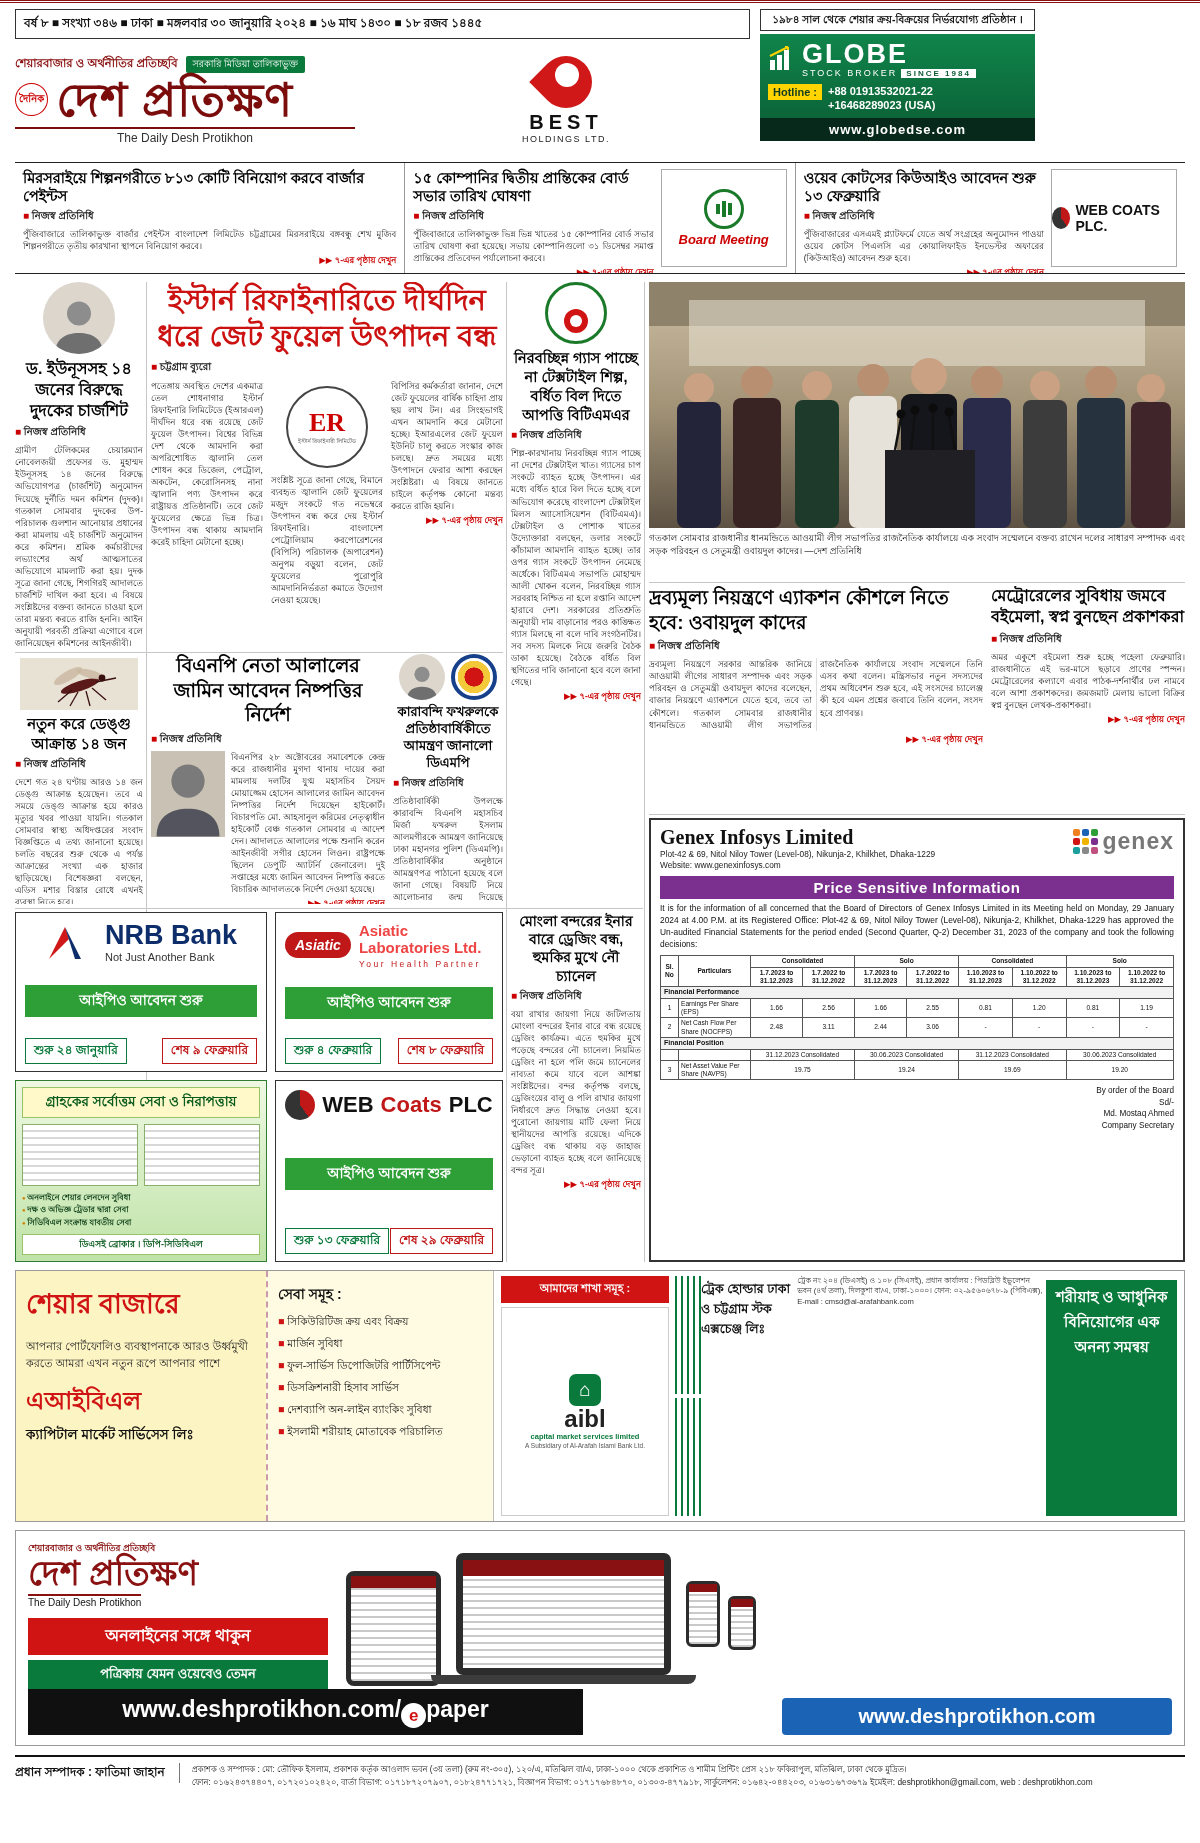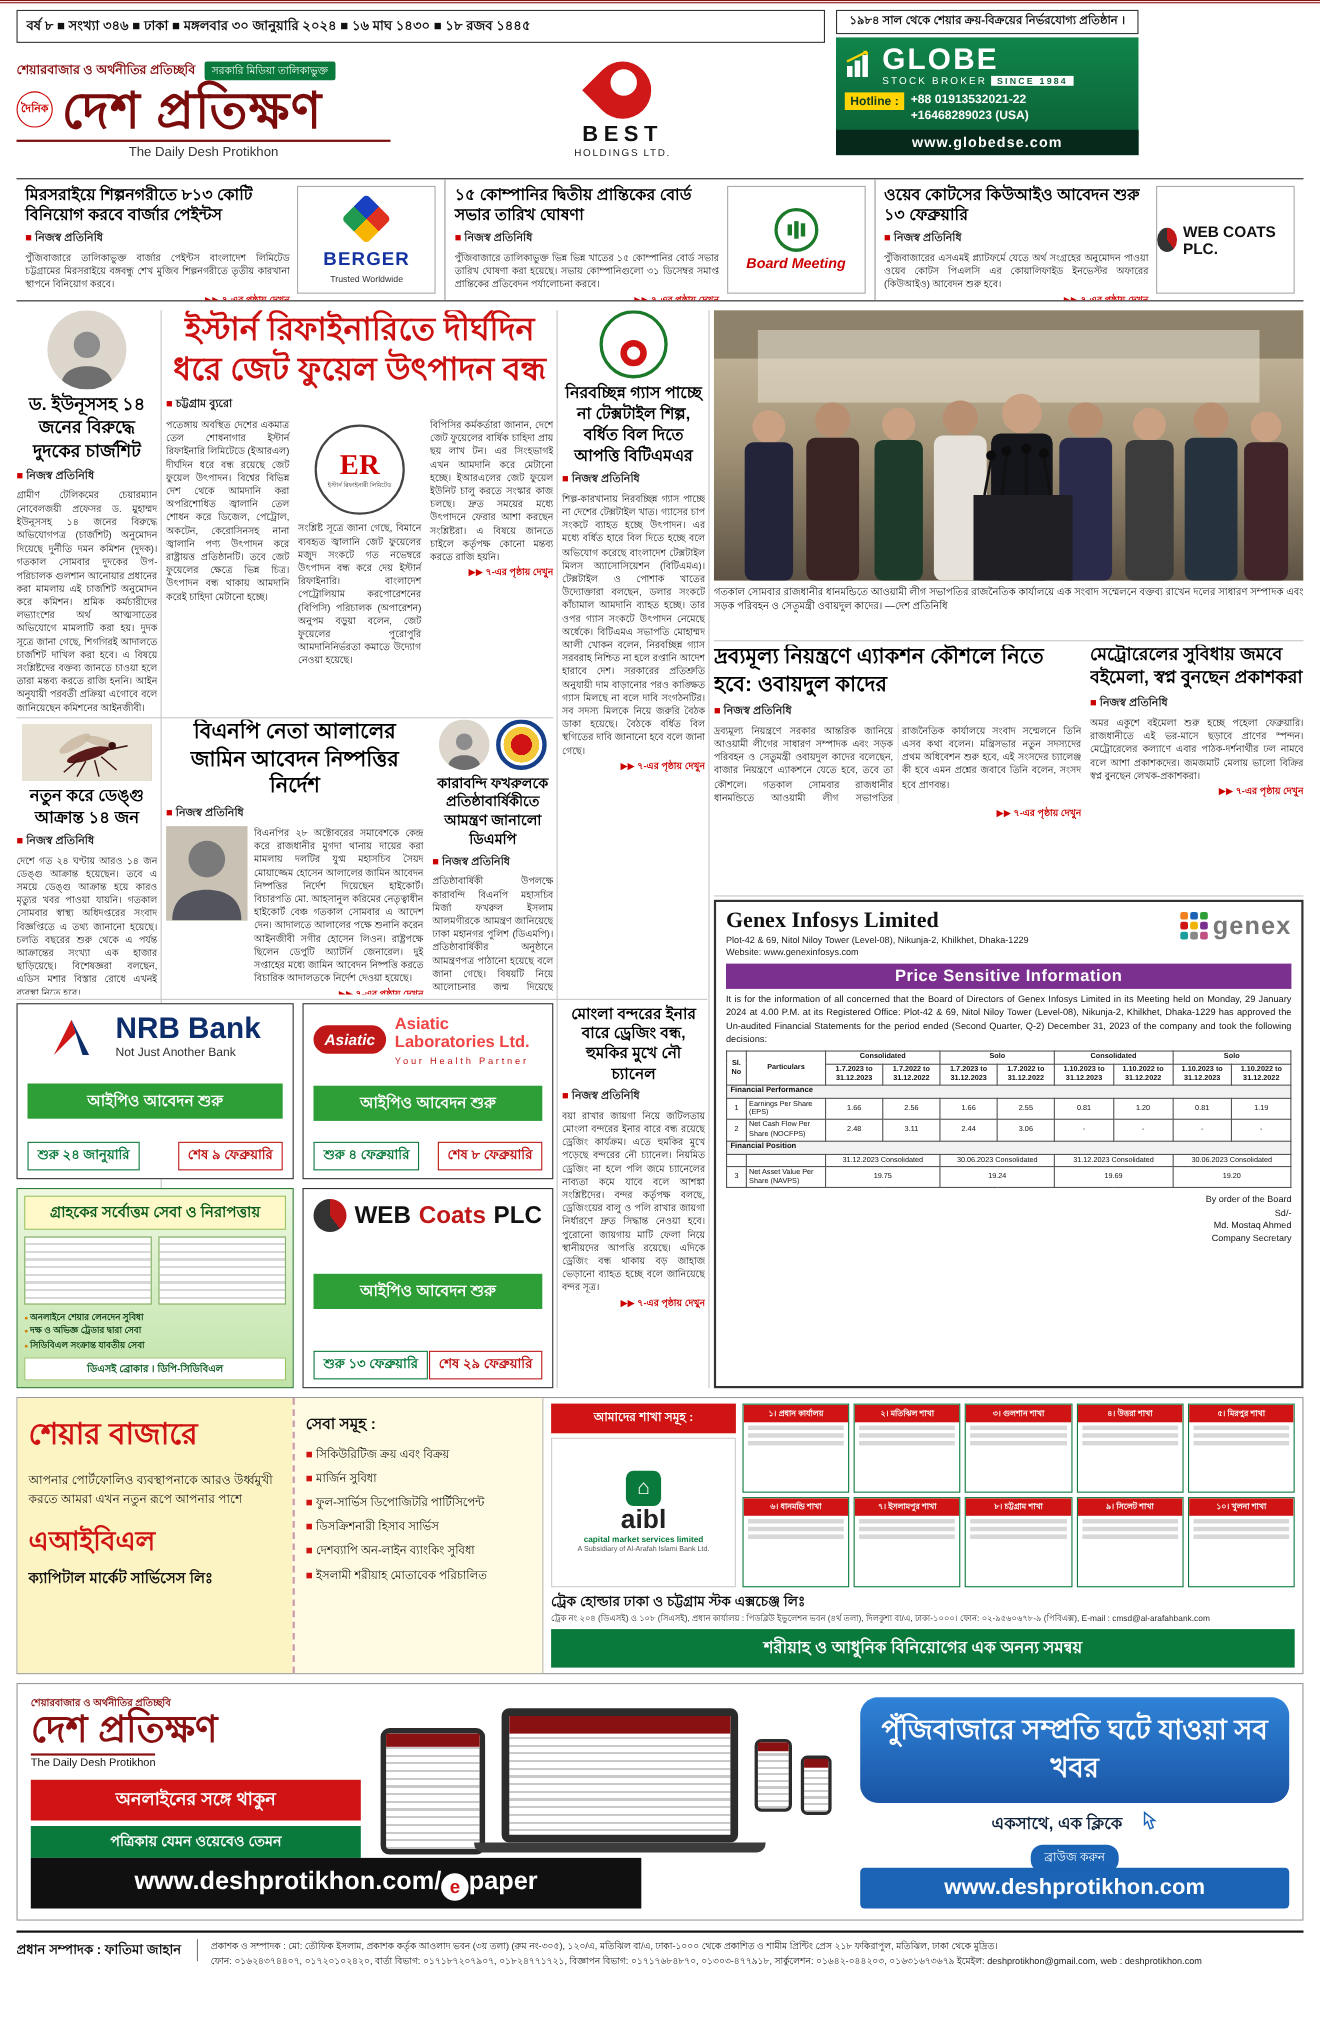--- a/index.html
+++ b/index.html
@@ -119,21 +119,21 @@
 .aibl{display:flex;border:1px solid #999;margin-top:8px;height:252px}
 .aibl-left{width:250px;background:#fdf4c3;padding:12px 10px;}
 .aibl-title{color:#d01414;font-size:27px;font-weight:bold}
 .aibl-body{font-size:11px;margin:10px 0;line-height:1.55;color:#222}
 .aibl-brand{color:#d01414;font-size:24px;font-weight:bold}
 .aibl-brand2{font-size:13.5px;font-weight:bold;margin-top:2px}
 .aibl-mid{width:228px;background:#fffbe2;border-left:2px dashed #c9a;border-right:1px solid #bbb;padding:12px 10px}
 .svc-h{font-size:14px;font-weight:bold;margin-bottom:7px}
 .svc{font-size:10.5px;margin:5px 0}
 .svc::before{content:"■ ";color:#d01414}
-.aibl-right{flex:1;display:flex;flex-direction:column;padding:5px 7px;min-width:0}
+.aibl-right{flex:1;display:flex;padding:5px 7px;min-width:0}
 .aibl-r-top{display:flex;gap:6px;flex:1;min-height:0}
 .aibl-r-left{width:168px;display:flex;flex-direction:column;gap:4px;flex:none}
 .branch-h{background:#d01414;color:#fff;font-size:11px;font-weight:bold;text-align:center;padding:4px}
 .aibl-logo{border:1px solid #ccc;flex:1;display:flex;flex-direction:column;align-items:center;justify-content:center;gap:1px}
 .aibl-icon{width:32px;height:32px;background:#0a7a3c;border-radius:7px;color:#fff;display:flex;align-items:center;justify-content:center;font-size:19px;font-weight:bold}
 .aibl-name{font-size:24px;font-weight:bold;color:#222;line-height:1}
 .aibl-sub{font-size:7.5px;color:#0a7a3c;font-weight:bold}
 .aibl-sub2{font-size:6.5px;color:#555}
 .branches{flex:1;display:grid;grid-template-columns:repeat(5,1fr);grid-template-rows:1fr 1fr;gap:4px;min-width:0}
 .branch{border:1px solid #0a7a3c;display:flex;flex-direction:column;overflow:hidden}
@@ -228,25 +228,20 @@
     </div>
   </div>
 
   <div class="briefs">
     <div class="brief">
       <div class="brief-text">
         <h3>মিরসরাইয়ে শিল্পনগরীতে ৮১৩ কোটি বিনিয়োগ করবে বার্জার পেইন্টস</h3>
         <div class="by">নিজস্ব প্রতিনিধি</div>
         <div class="bd">পুঁজিবাজারে তালিকাভুক্ত বার্জার পেইন্টস বাংলাদেশ লিমিটেড চট্টগ্রামের মিরসরাইয়ে বঙ্গবন্ধু শেখ মুজিব শিল্পনগরীতে তৃতীয় কারখানা স্থাপনে বিনিয়োগ করবে।</div>
         <div class="more">৭-এর পৃষ্ঠায় দেখুন</div>
-      </div>
-      <div class="brief-logo">
-        <div class="berger-diamond"></div>
-        <div class="berger-name">BERGER</div>
-        <div class="berger-tag">Trusted Worldwide</div>
       </div>
     </div>
     <div class="brief">
       <div class="brief-text">
         <h3>১৫ কোম্পানির দ্বিতীয় প্রান্তিকের বোর্ড সভার তারিখ ঘোষণা</h3>
         <div class="by">নিজস্ব প্রতিনিধি</div>
         <div class="bd">পুঁজিবাজারে তালিকাভুক্ত ভিন্ন ভিন্ন খাতের ১৫ কোম্পানির বোর্ড সভার তারিখ ঘোষণা করা হয়েছে। সভায় কোম্পানিগুলো ৩১ ডিসেম্বর সমাপ্ত প্রান্তিকের প্রতিবেদন পর্যালোচনা করবে।</div>
         <div class="more">৭-এর পৃষ্ঠায় দেখুন</div>
       </div>
       <div class="brief-logo">
@@ -729,32 +724,20 @@
       <div class="phone" style="left:340px;top:40px;width:34px;height:66px">
           <div class="mini-head"></div>
         </div>
       <div class="phone" style="left:382px;top:55px;width:28px;height:54px">
           <div class="mini-head"></div>
         </div>
     </div>
     <div class="bn-url">
       <span>www.deshprotikhon.com/</span><span class="ecirc">e</span><span>paper</span>
     </div>
-    <div class="bn-right">
-      <div class="bn-blue">পুঁজিবাজারে সম্প্রতি ঘটে যাওয়া সব খবর</div>
-      <div class="bn-click">
-        <span>একসাথে, এক ক্লিকে</span>
-        <span class="hand">
-          <svg width="20" height="22" viewBox="0 0 24 26">
-              <path d="M9 2 v13 l3.2-3.2 L15 19.5 l3.4-1.4 -2.8-7.6 H20 Z" fill="#fff" stroke="#1a63b5" stroke-width="1.6"></path>
-            </svg>
-        </span>
-      </div>
-      <div><span class="browse">ব্রাউজ করুন</span></div>
-    </div>
     <div class="bn-url2">www.deshprotikhon.com</div>
   </div>
 
   <div class="footer">
     <div class="ft-ed">প্রধান সম্পাদক : ফাতিমা জাহান</div>
     <div class="ft-right">
       <div>প্রকাশক ও সম্পাদক : মো: তৌফিক ইসলাম, প্রকাশক কর্তৃক আওলাদ ভবন (৩য় তলা) (রুম নং-৩০৫), ১২০/এ, মতিঝিল বা/এ, ঢাকা-১০০০ থেকে প্রকাশিত ও শামীম প্রিন্টিং প্রেস ২১৮ ফকিরাপুল, মতিঝিল, ঢাকা থেকে মুদ্রিত।</div>
       <div>ফোন: ০১৬২৪৩৭৪৪০৭, ০১৭২০১০২৪২০, বার্তা বিভাগ: ০১৭১৮৭২০৭৯০৭, ০১৮২৪৭৭১৭২১, বিজ্ঞাপন বিভাগ: ০১৭১৭৬৮৪৮৭০, ০১৩০৩-৪৭৭৯১৮, সার্কুলেশন: ০১৬৪২-০৪৪২০৩, ০১৬৩১৬৭৩৬৭৯ ইমেইল: deshprotikhon@gmail.com, web : deshprotikhon.com</div>
     </div>
   </div>

